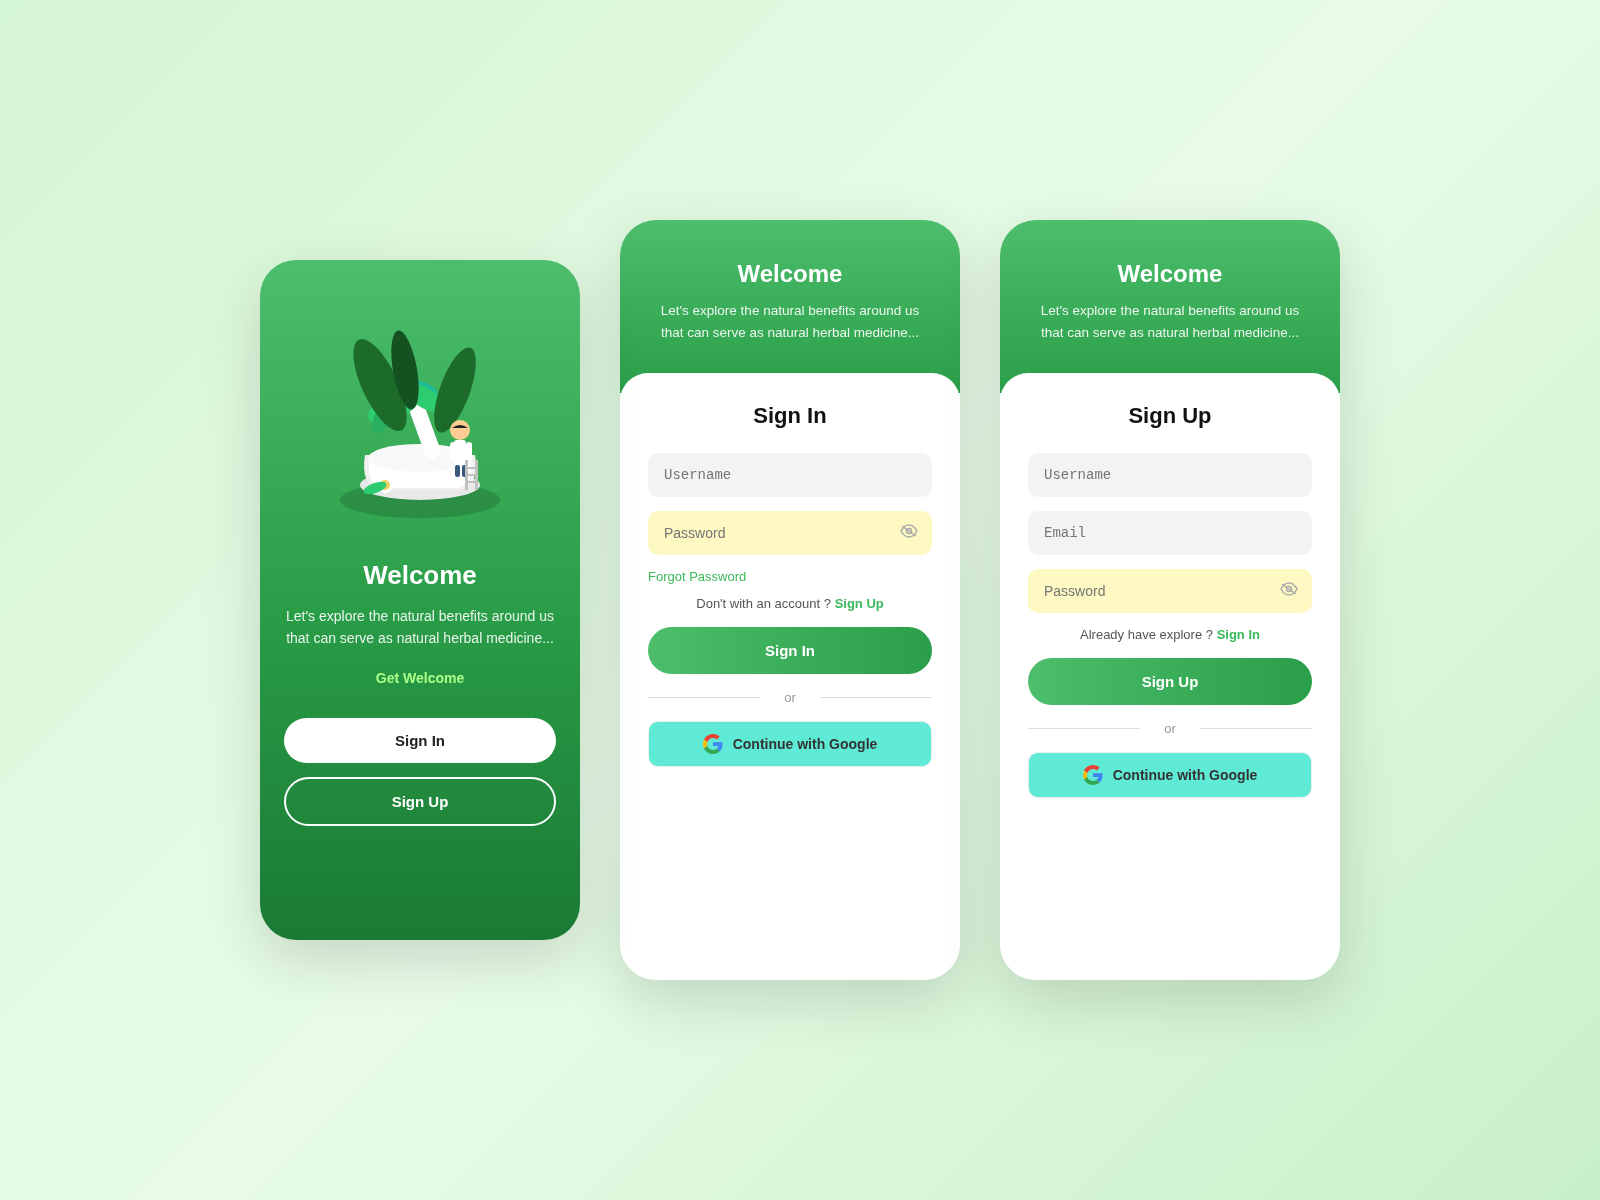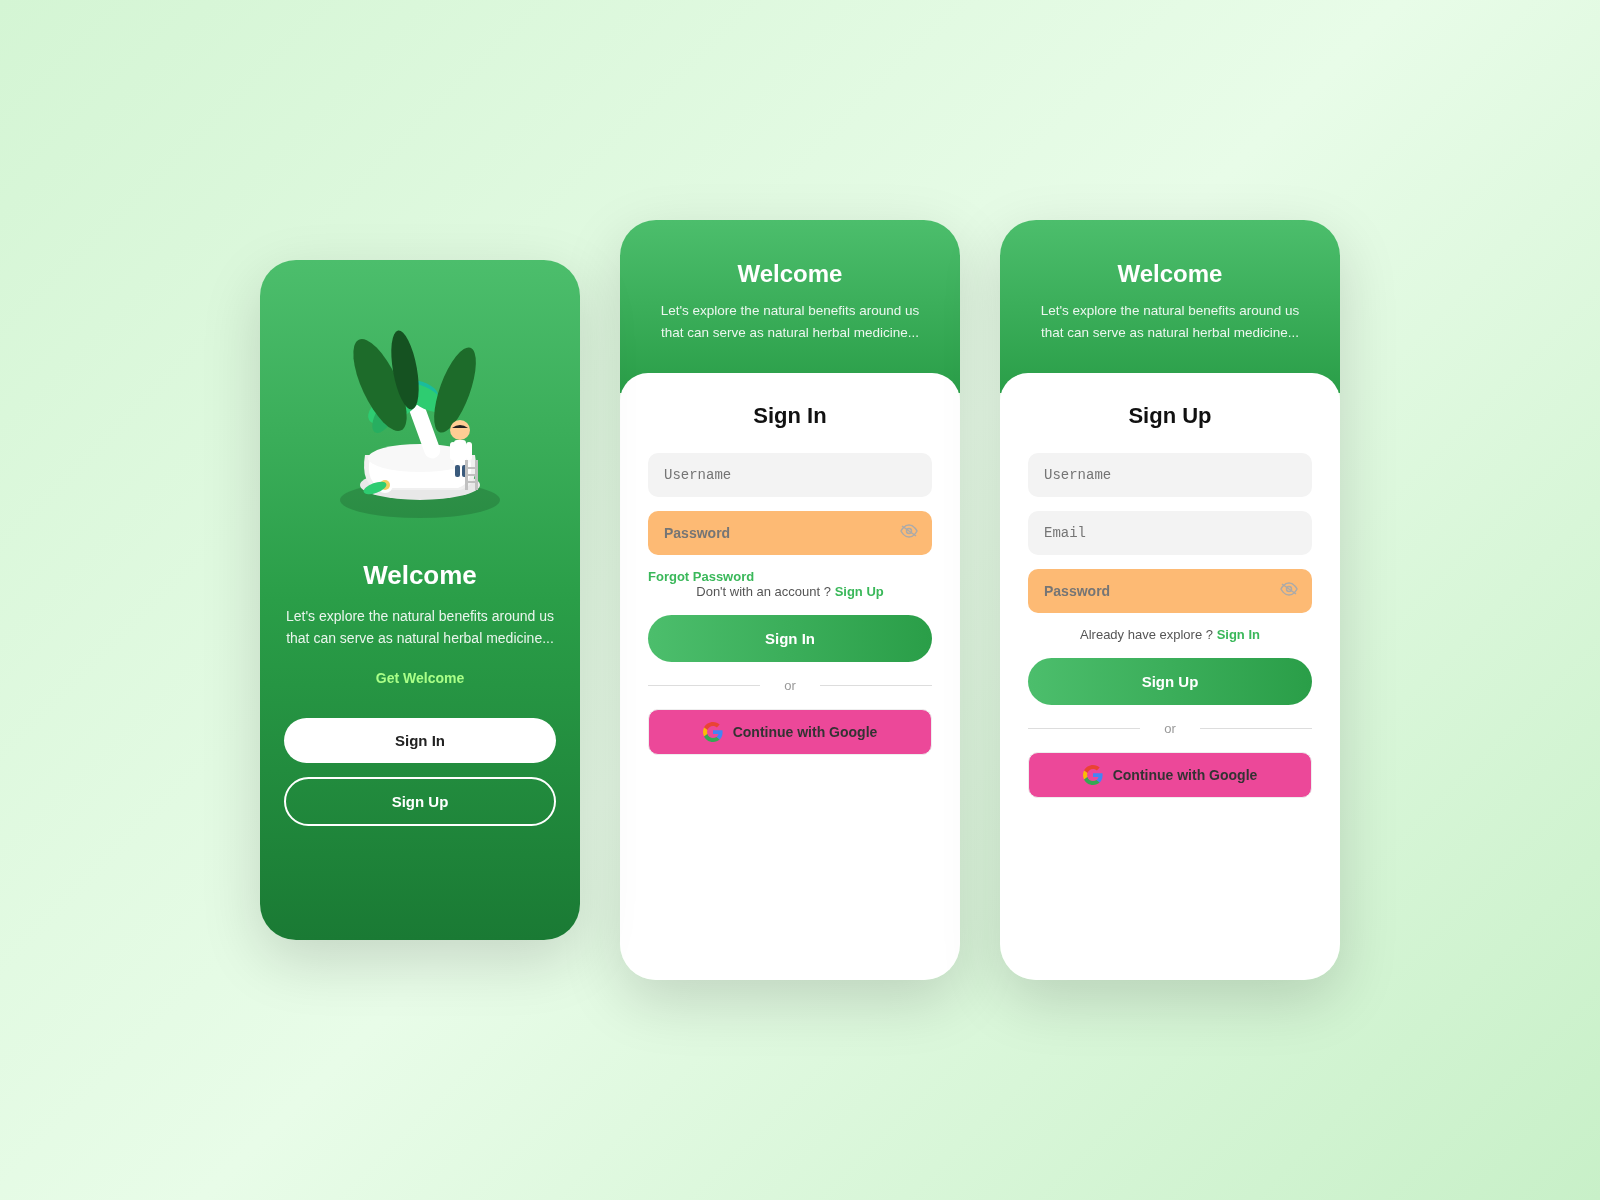--- a/index.html
+++ b/index.html
@@ -144,43 +144,42 @@
       outline: none;
       font-family: Liberation Mono, monospace;
     }
     .field-wrapper {
       position: relative;
       margin-bottom: 14px;
     }
     .field-wrapper input {
       width: 100%;
       padding: 14px 40px 14px 16px;
-      background: #fdba74;
+      background: #fef9c3;
       border: none;
       border-radius: 10px;
       font-size: 14px;
       color: #666;
       outline: none;
-      font-weight: bold;
     }
     .eye-icon {
       position: absolute;
       right: 14px;
       top: 50%;
       transform: translateY(-50%);
       color: #aaa;
       font-size: 16px;
       cursor: pointer;
     }
     .forgot-password {
       color: #3ab85a;
       font-size: 13px;
-      font-weight: 700;
-      cursor: pointer;
-      margin-bottom: 0;
+      font-weight: 400;
+      cursor: pointer;
+      margin-bottom: 12px;
       display: block;
     }
     .account-link-row {
       text-align: center;
       font-size: 13px;
       color: #555;
       margin-bottom: 16px;
     }
     .account-link-row a {
       color: #3ab85a;
@@ -216,21 +215,21 @@
       font-size: 13px;
       color: #999;
     }
     .google-btn {
       display: flex;
       align-items: center;
       justify-content: center;
       gap: 10px;
       width: 100%;
       padding: 12px;
-      background: #ec4899;
+      background: #5eead4;
       border: 1px solid #eee;
       border-radius: 10px;
       font-size: 14px;
       font-weight: 600;
       color: #333;
       cursor: pointer;
     }
     .google-icon {
       width: 20px;
       height: 20px;

